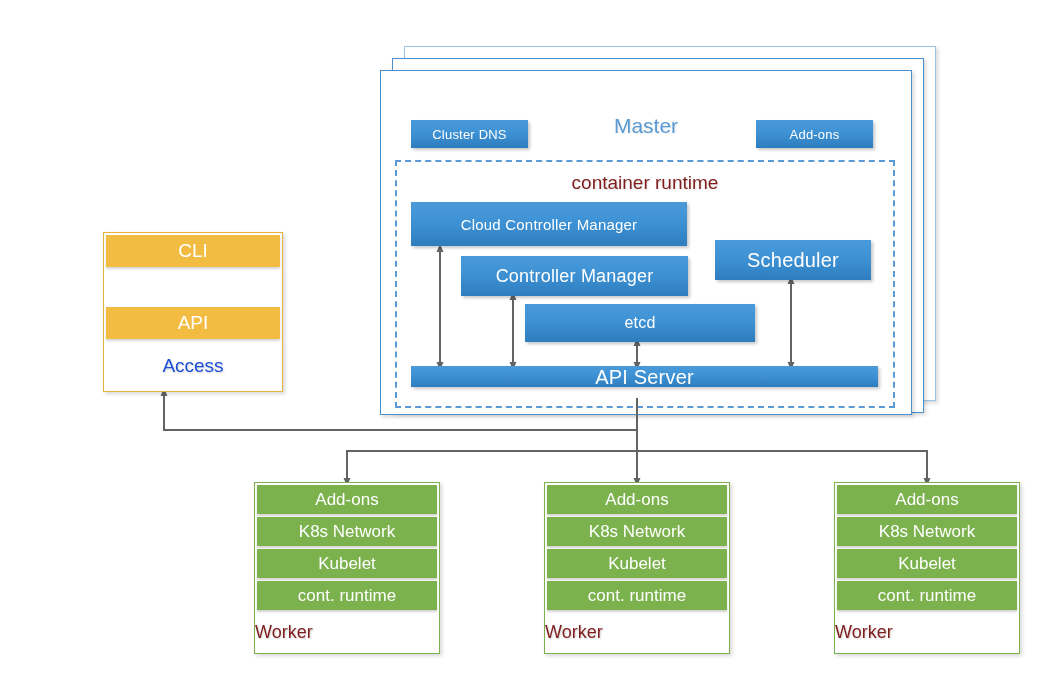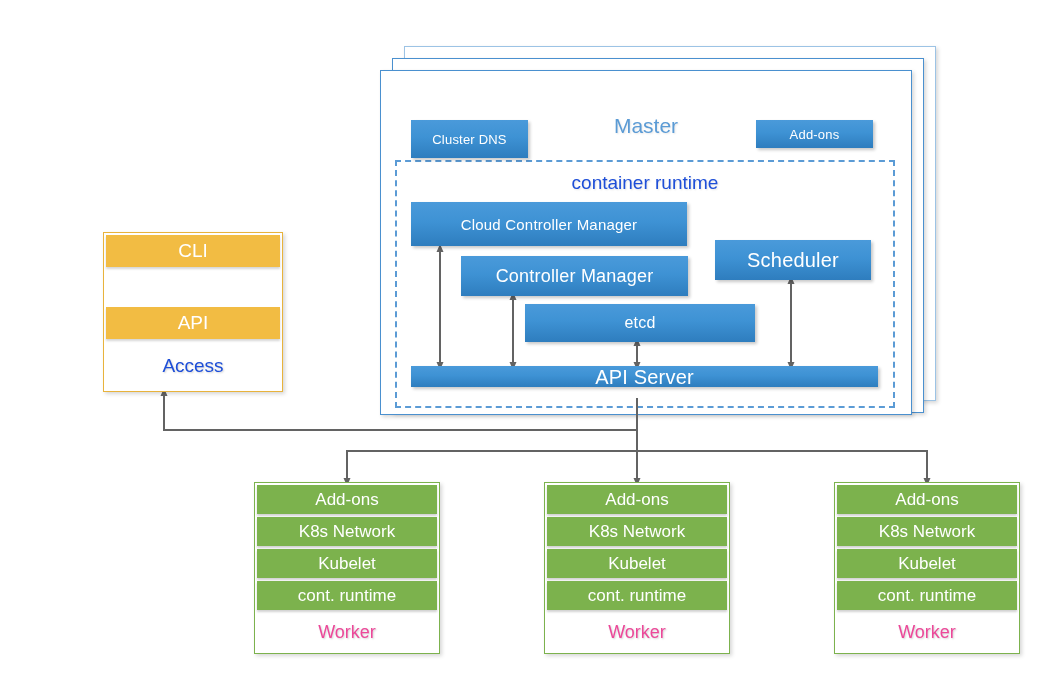--- a/index.html
+++ b/index.html
@@ -53,21 +53,21 @@
   .runtime-frame {
     position: absolute;
     border: 2px dashed #5b9bd5;
     box-sizing: border-box;
     background: transparent;
   }
   .runtime-title {
     position: absolute;
     width: 100%;
     text-align: center;
-    color: #1d4ed8;
+    color: #7f1d1d;
     font-size: 19px;
     text-shadow: 1px 1px 2px rgba(0,0,0,0.12);
   }
 
   
   .access-frame {
     position: absolute;
     border: 1px solid #e8b33c;
     background: #ffffff;
     box-sizing: border-box;
@@ -112,22 +112,21 @@
     display: flex;
     align-items: center;
     justify-content: center;
     font-size: 17px;
     box-sizing: border-box;
     box-shadow: 0 2px 2px rgba(0,0,0,0.18);
   }
   .worker-label {
     position: absolute;
     left: 0; right: 0;
-    text-align: center;
-    color: #ec4899;
+    color: #7f1d1d;
     font-size: 18px;
     text-shadow: 1px 1px 2px rgba(0,0,0,0.18);
   }
 
   
   svg.wires {
     position: absolute;
     left: 0; top: 0;
     width: 1040px;
     height: 690px;
@@ -170,21 +169,21 @@
 
     <path d="M 637 398 L 637 430 L 164 430 L 164 392" fill="none" stroke="#636363" stroke-width="2" marker-end="url(#arrHead)"></path>
 
     <line x1="637" y1="430" x2="637" y2="482" stroke="#636363" stroke-width="2" marker-end="url(#arrHead)"></line>
 
     <path d="M 347 482 L 347 451 L 927 451 L 927 482" fill="none" stroke="#636363" stroke-width="2"></path>
     <line x1="347" y1="451" x2="347" y2="482" stroke="#636363" stroke-width="2" marker-end="url(#arrHead)"></line>
     <line x1="927" y1="451" x2="927" y2="482" stroke="#636363" stroke-width="2" marker-end="url(#arrHead)"></line>
   </svg>
 
-  <div class="blue-box" style="left:411px; top:120px; width:117px; height:38px; font-size:13px;">
+  <div class="blue-box" style="left:411px; top:120px; width:117px; height:28px; font-size:13px;">
     <span>Cluster DNS</span>
   </div>
   <div class="blue-box" style="left:756px; top:120px; width:117px; height:28px; font-size:13px;">
     <span>Add-ons</span>
   </div>
 
   <div class="blue-box" style="left:411px; top:202px; width:276px; height:44px; font-size:15px;">
     <span>Cloud Controller Manager</span>
   </div>
 

